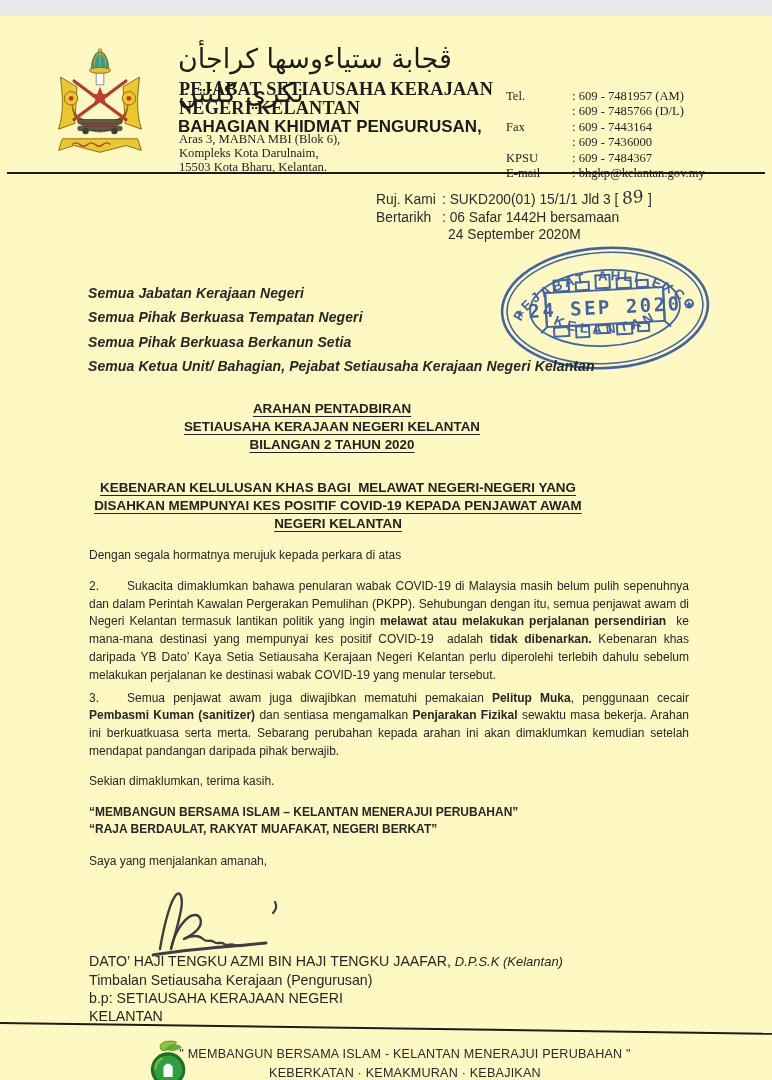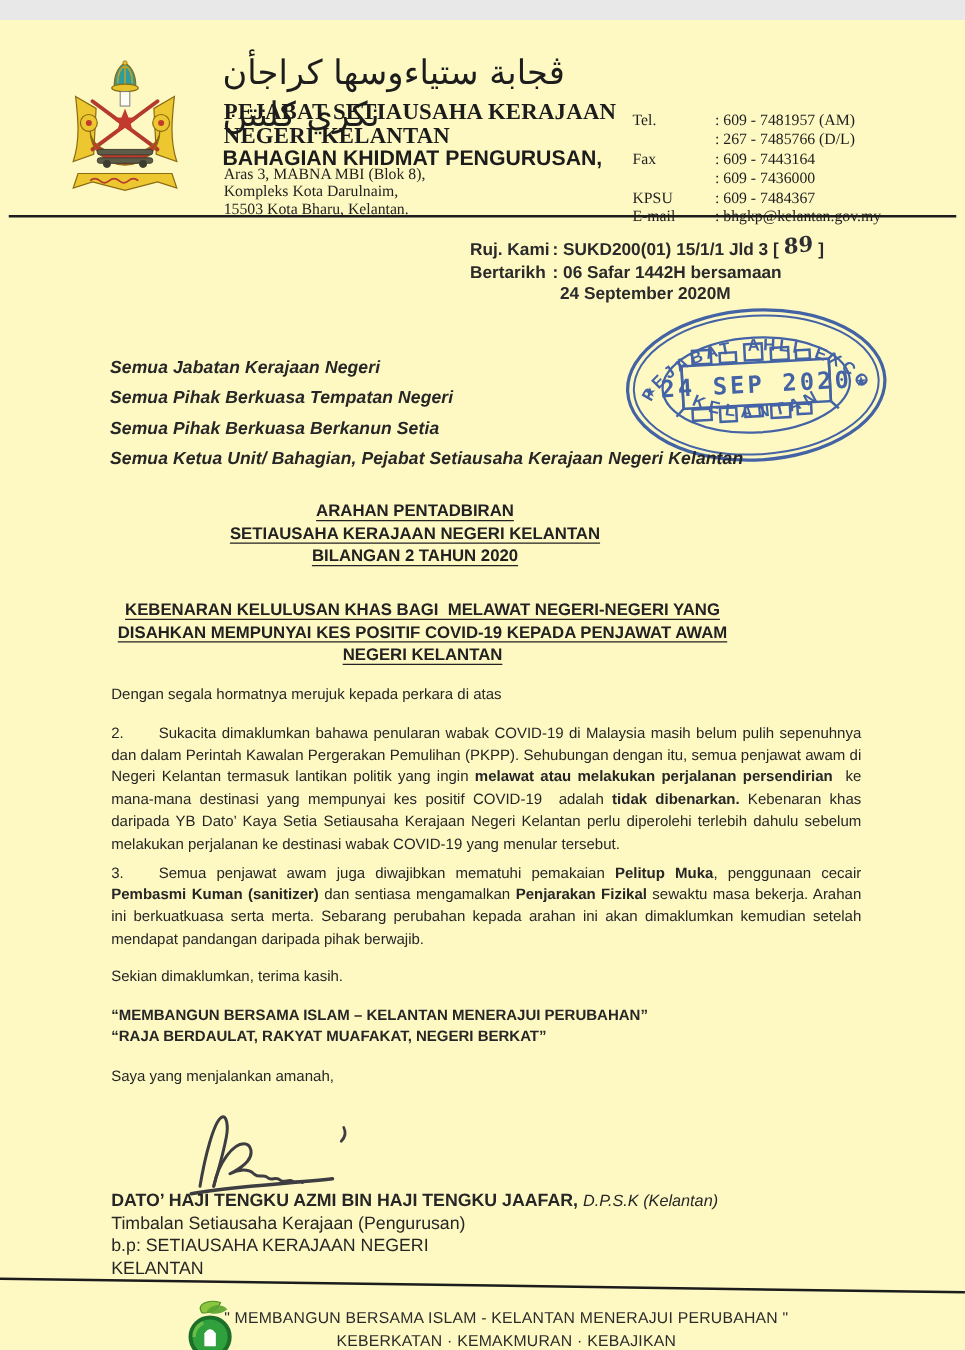--- a/index.html
+++ b/index.html
@@ -28,21 +28,21 @@
   .addr {
     position:absolute; left:179px; font-family:"Liberation Serif", serif;
     font-size:12.6px; color:#222;
   }
   .addr1 { top:116px; } .addr2 { top:130px; } .addr3 { top:144px; }
   .contacts { position:absolute; left:506px; top:73px; font-family:"Liberation Serif", serif; font-size:12.6px; color:#1e1e1e; }
   .c-row { display:flex; line-height:15.4px; }
   .c-label { width:66px; flex:0 0 66px; }
   .head-rule { position:absolute; left:7px; top:156px; width:758px; height:2.4px; background:#1c1c1c; }
   
-  .ref-block { position:absolute; left:376px; top:175px; font-size:13.8px; line-height:17.6px; color:#2a2a2a;font-weight:bold; }
+  .ref-block { position:absolute; left:376px; top:175px; font-size:13.8px; line-height:17.6px; color:#2a2a2a; }
   .ref-row { display:flex; }
   .ref-label { width:66px; flex:0 0 66px; }
   .ref-indent { padding-left:72px; }
   .handwritten {
     display:inline-block; font-family:"DejaVu Serif", serif; font-size:17px;
     color:#2e2e33; transform:rotate(-7deg) skewX(-5deg); padding:0 4px; position:relative; top:-2px;
   }
   
   .stamp { position:absolute; left:498px; top:229px; width:214px; height:126px;
            transform:rotate(-3deg); opacity:.88; }
@@ -62,21 +62,21 @@
   .para { text-align:justify; }
   .para-2 { margin-bottom:5px; }
   .para-3 { margin-bottom:12px; }
   .para .num { display:inline-block; width:38px; }
   .closing { margin-bottom:13px; }
   .slogan { font-weight:bold; }
   .signoff { margin-top:14px; }
   
   .signature { position:absolute; left:146px; top:873px; width:178px; height:70px; }
   .sign-block { position:absolute; left:89px; top:936px; font-size:14.2px; line-height:18px; color:#262626; }
-  .sign-name { font-weight:bold; }
+  .sign-name { font-weight:normal; }
   .sign-honorific { font-weight:normal; font-style:italic; font-size:13px; }
   
   .foot-rule { position:absolute; left:0px; top:1006px; width:772px; height:2.2px;
                background:#1c1c1c; transform:rotate(0.8deg); transform-origin:left center; }
   .foot-logo { position:absolute; left:146px; top:1023px; width:46px; height:52px; }
   .foot-text { position:absolute; left:40px; top:1029px; width:730px; text-align:center;
                font-size:12.6px; line-height:18.5px; color:#2a2a2a; letter-spacing:.2px; }
   .stamp-ring-text { font-size:13.5px; font-weight:bold; letter-spacing:2.6px; word-spacing:5px; }
   .stamp-bottom-text { font-size:13.5px; font-weight:bold; letter-spacing:4.5px; }
   .stamp-date { font-family:"DejaVu Sans Mono", monospace; font-size:19px; font-weight:bold; letter-spacing:2.5px; }
@@ -113,32 +113,32 @@
       <circle cx="70" cy="86" r="3" fill="#3c3c30"></circle>
     </g>
     <path d="M16,94 L94,94 L98,106 L82,101 L55,108 L28,101 L12,106 Z" fill="#edc72f" stroke="#8a6a10"></path>
     <path d="M26,100 q4,-3.5 8,0 t8,0 t8,0 t8,0 t8,0" fill="none" stroke="#b33a2c" stroke-width="1.4"></path>
   </svg>
 
   <div class="jawi">ڤجابة ستياءوسها كراجأن نكري كلنتن</div>
   <div class="office1">PEJABAT SETIAUSAHA KERAJAAN</div>
   <div class="office2">NEGERI KELANTAN</div>
   <div class="division">BAHAGIAN KHIDMAT PENGURUSAN,</div>
-  <div class="addr addr1">Aras 3, MABNA MBI (Blok 8),</div>
+  <div class="addr addr1">Aras 3, MABNA MBI (Blok 6),</div>
   <div class="addr addr2">Kompleks Kota Darulnaim,</div>
   <div class="addr addr3">15503 Kota Bharu, Kelantan.</div>
 
   <div class="contacts">
     <div class="c-row">
         <span class="c-label">Tel.</span>
         <span>: 609 - 7481957 (AM)</span>
       </div>
     <div class="c-row">
         <span class="c-label"></span>
-        <span>: 267 - 7485766 (D/L)</span>
+        <span>: 609 - 7485766 (D/L)</span>
       </div>
     <div class="c-row">
         <span class="c-label">Fax</span>
         <span>: 609 - 7443164</span>
       </div>
     <div class="c-row">
         <span class="c-label"></span>
         <span>: 609 - 7436000</span>
       </div>
     <div class="c-row">

